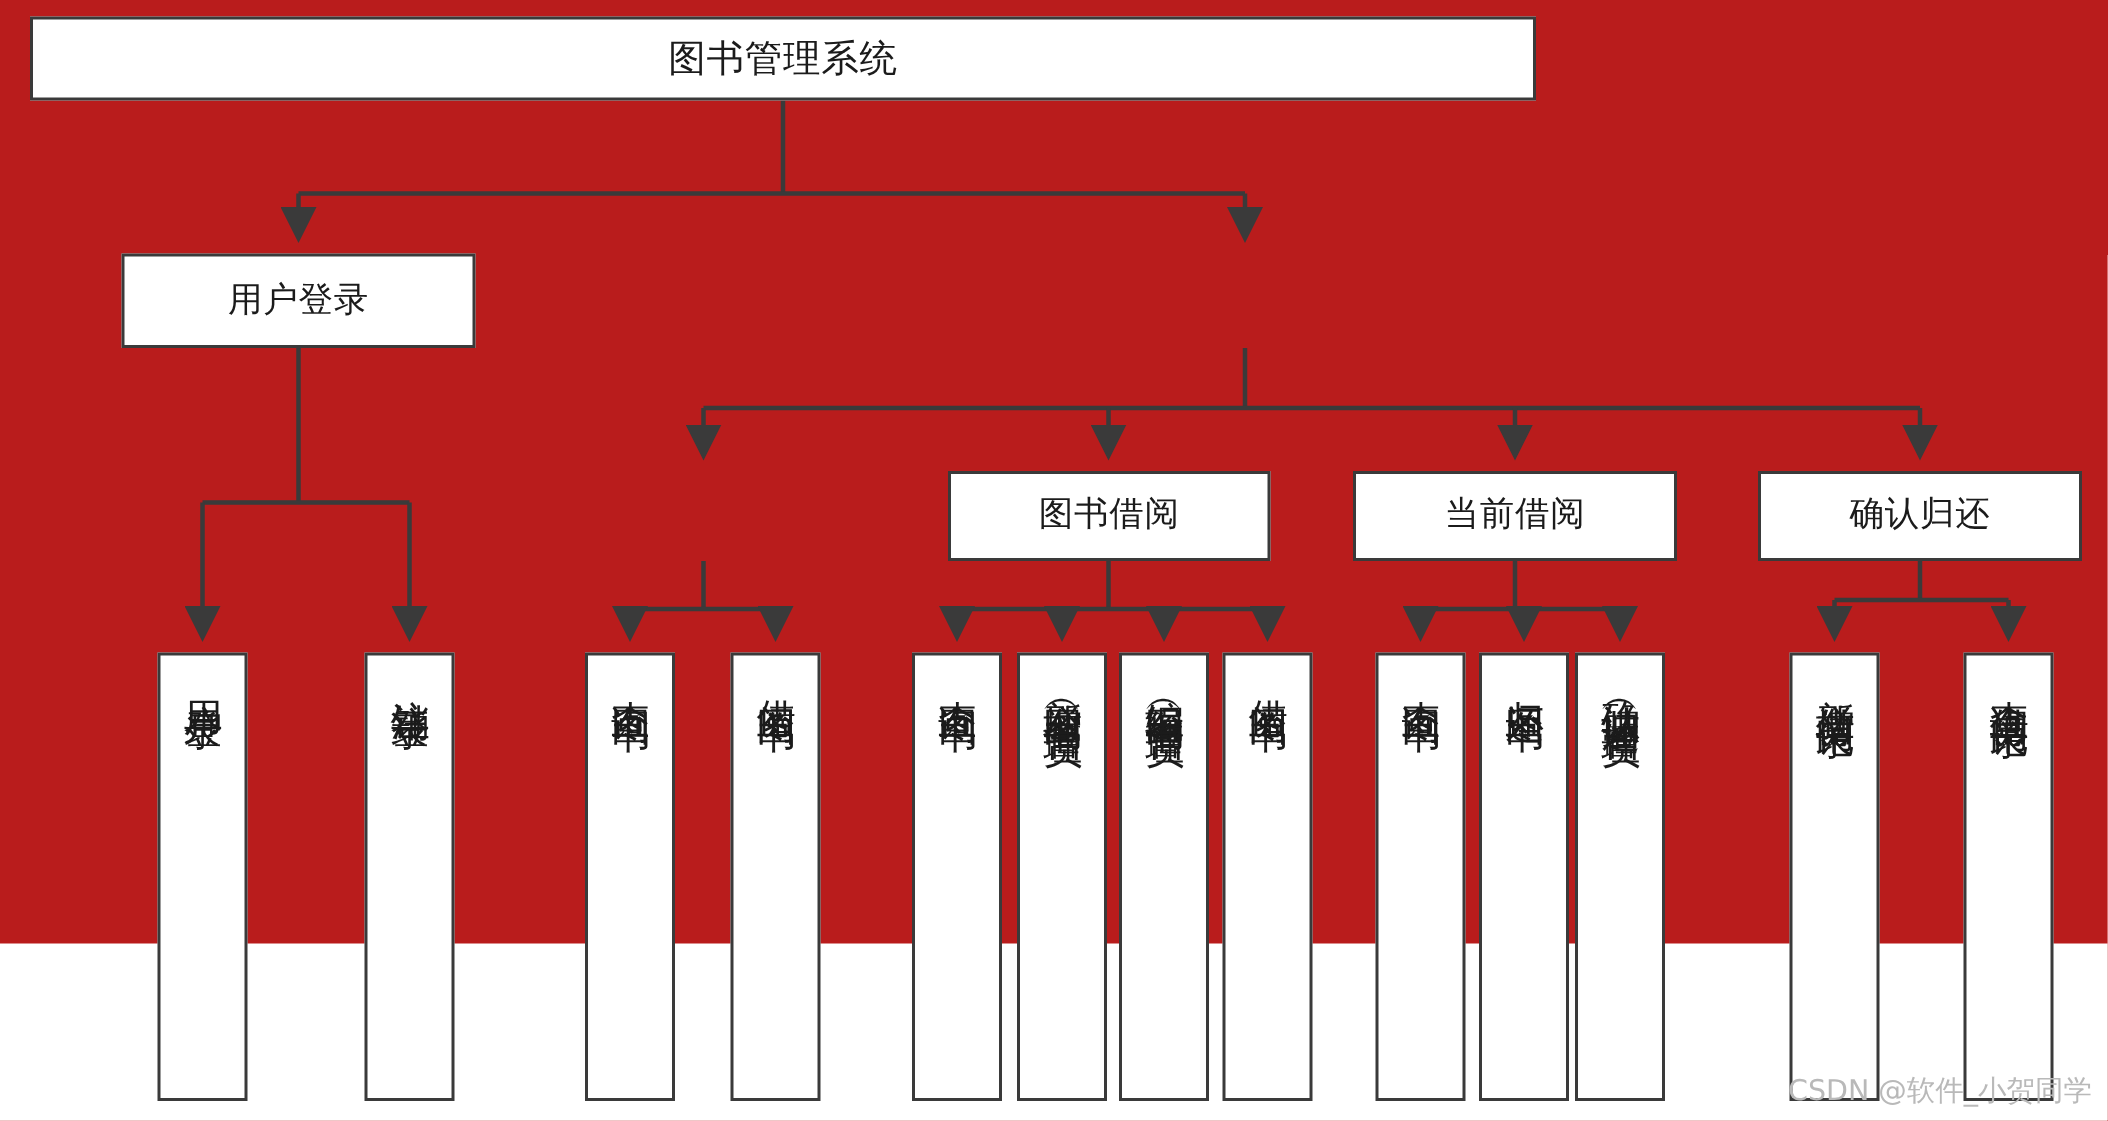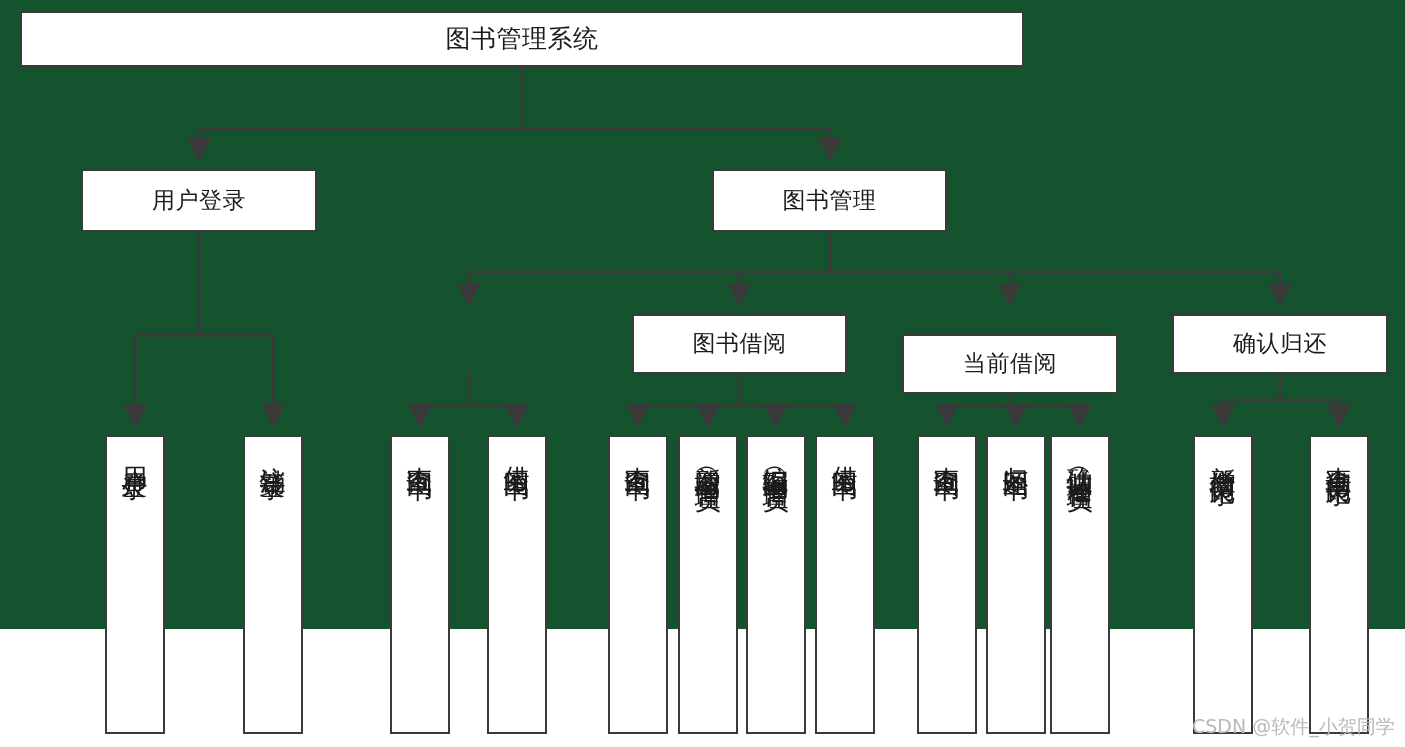--- a/index.html
+++ b/index.html
@@ -10,21 +10,21 @@
   body {
     width: 1405px;
     height: 747px;
     font-family: "DejaVu Sans", "Liberation Sans", sans-serif;
     overflow: hidden;
   }
   #diagram-root {
     position: relative;
     width: 1405px;
     height: 629px;
-    background: #14532d;
+    background: #b91c1c;
   }
   svg.edges {
     position: absolute;
     left: 0;
     top: 0;
     width: 1405px;
     height: 747px;
     pointer-events: none;
   }
   .node {
@@ -126,28 +126,25 @@
     </g>
   </svg>
 
   <div class="node horizontal root" style="left:20px; top:11px; width:1004px; height:56px;">
     <span class="label">图书管理系统</span>
   </div>
 
   <div class="node horizontal" style="left:81px; top:169px; width:236px; height:63px;">
     <span class="label">用户登录</span>
   </div>
-  <div class="node horizontal" style="left:712px; top:169px; width:235px; height:63px;">
-    <span class="label">图书管理</span>
-  </div>
 
   <div class="node horizontal" style="left:632px; top:314px; width:215px; height:60px;justify-content:center;">
     <span class="label">图书借阅</span>
   </div>
-  <div class="node horizontal" style="left:902px; top:314px; width:216px; height:60px;margin-top:20px;">
+  <div class="node horizontal" style="left:902px; top:314px; width:216px; height:60px;">
     <span class="label">当前借阅</span>
   </div>
   <div class="node horizontal" style="left:1172px; top:314px; width:216px; height:60px;">
     <span class="label">确认归还</span>
   </div>
 
   <div class="node vertical" style="left:105px; top:435px; width:60px; height:299px;">
     <span class="label">用户登录</span>
   </div>
   <div class="node vertical" style="left:243px; top:435px; width:60px; height:299px;">

